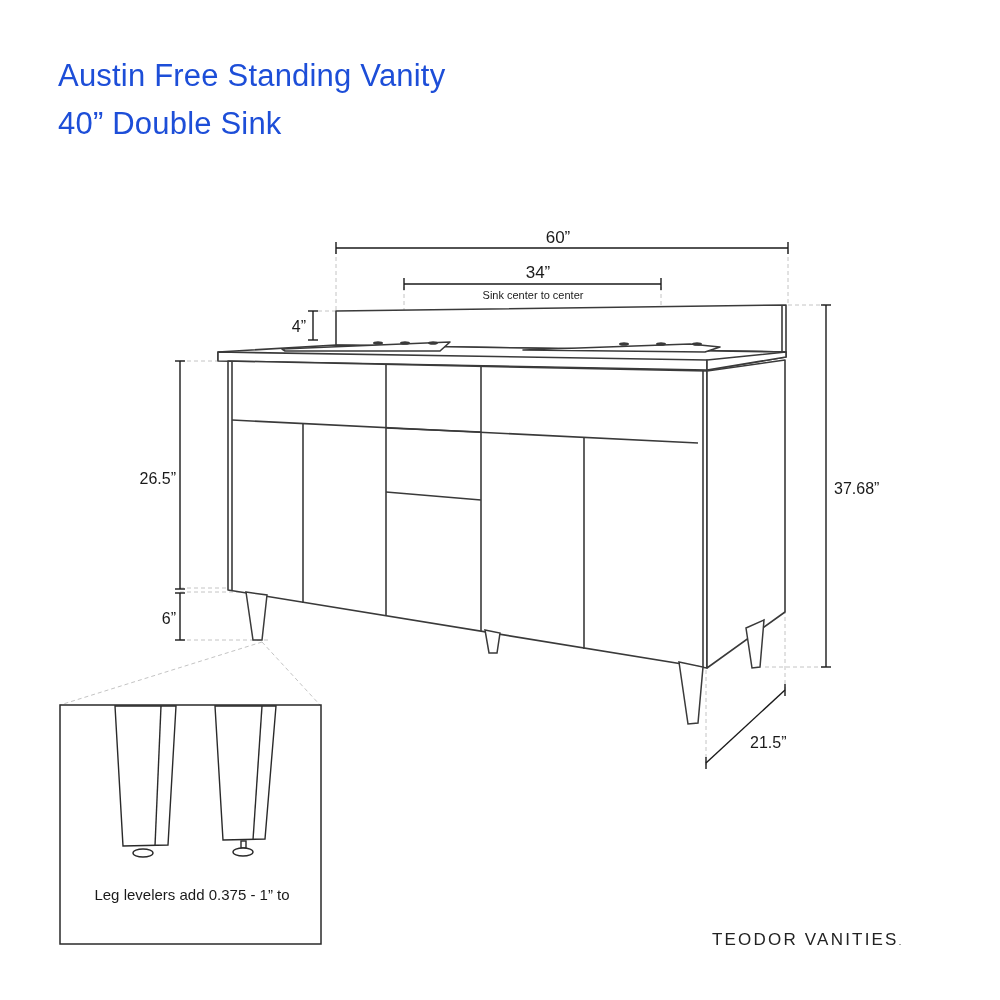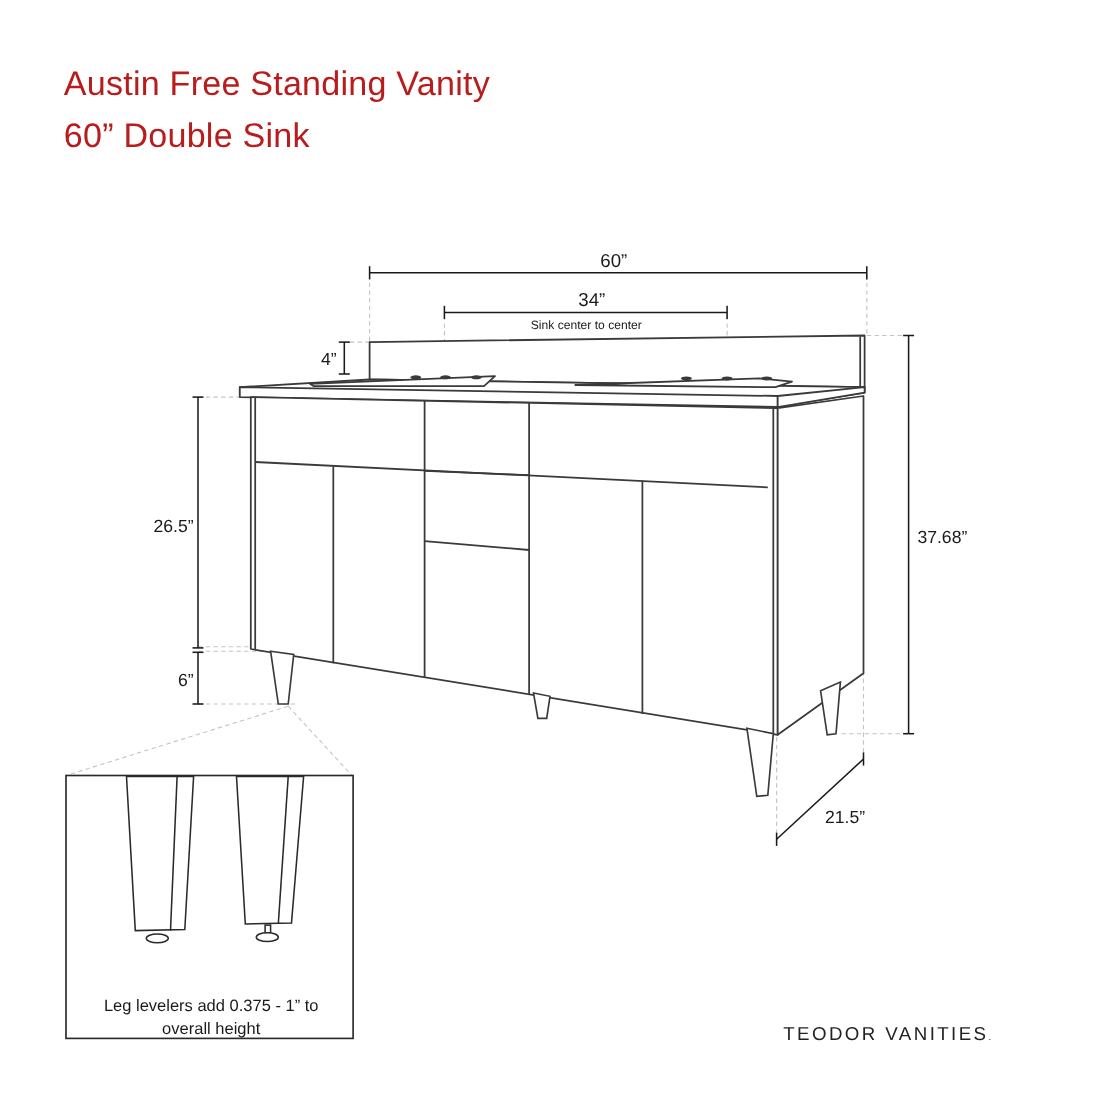--- a/index.html
+++ b/index.html
@@ -1,30 +1,30 @@
 <!DOCTYPE html>
 <html><head>
 <meta charset="utf-8">
 <style>
   html, body { margin:0; padding:0; background:#ffffff; }
   body { width:1000px; height:1000px; position:relative; overflow:hidden; font-family:"Liberation Sans", sans-serif; color:#1a1a1a; }
-  .title { position:absolute; left:58px; font-size:31px; font-weight:400; color:#b91c1c; letter-spacing:0.2px; }
+  .title { position:absolute; left:58px; font-size:31px; font-weight:400; color:#1d4ed8; letter-spacing:0.2px; }
   .t1 { top:58px; }
   .t2 { top:106px; }
   svg { position:absolute; left:0; top:0; }
   .lbl { font-family:"Liberation Sans", sans-serif; fill:#1a1a1a; }
   .brand { position:absolute; left:712px; top:930px; font-size:17px; letter-spacing:2.2px; color:#222; font-weight:400; }
   .brand .dot { font-size:9px; }
-  .inset-caption { position:absolute; left:62px; top:884px; width:260px; text-align:center; font-size:15px; line-height:21px; color:#1a1a1a;margin-top:20px; }
+  .inset-caption { position:absolute; left:62px; top:884px; width:260px; text-align:center; font-size:15px; line-height:21px; color:#1a1a1a; }
 </style>
 </head>
 <body>
 
 <div class="title t1">Austin Free Standing Vanity</div>
-<div class="title t2">60” Double Sink</div>
+<div class="title t2">40” Double Sink</div>
 
 <svg width="1000" height="1000" viewBox="0 0 1000 1000">
 
   <g stroke="#c4c4c4" stroke-width="1" stroke-dasharray="4,3" fill="none">
     <line x1="336" y1="250" x2="336" y2="310"></line>
     <line x1="788" y1="250" x2="788" y2="305"></line>
     <line x1="404" y1="287" x2="404" y2="345"></line>
     <line x1="661" y1="287" x2="661" y2="345"></line>
     <line x1="788" y1="305" x2="825" y2="305"></line>
     <line x1="318" y1="311" x2="336" y2="311"></line>
@@ -126,16 +126,15 @@
   <text class="lbl" x="533" y="299" font-size="11" text-anchor="middle">Sink center to center</text>
   <text class="lbl" x="306" y="332" font-size="16" text-anchor="end">4”</text>
   <text class="lbl" x="176" y="484" font-size="16" text-anchor="end">26.5”</text>
   <text class="lbl" x="176" y="624" font-size="16" text-anchor="end">6”</text>
   <text class="lbl" x="834" y="494" font-size="16">37.68”</text>
   <text class="lbl" x="750" y="748" font-size="16">21.5”</text>
 </svg>
 
 <div class="inset-caption">
   <div>Leg levelers add 0.375 - 1” to</div>
-  <div>overall height</div>
 </div>
 
 <div class="brand"><span>TEODOR VANITIES</span><span class="dot">.</span></div>
 
 </body></html>

